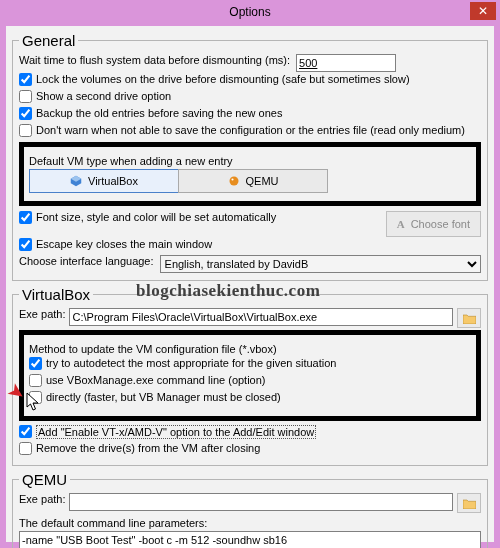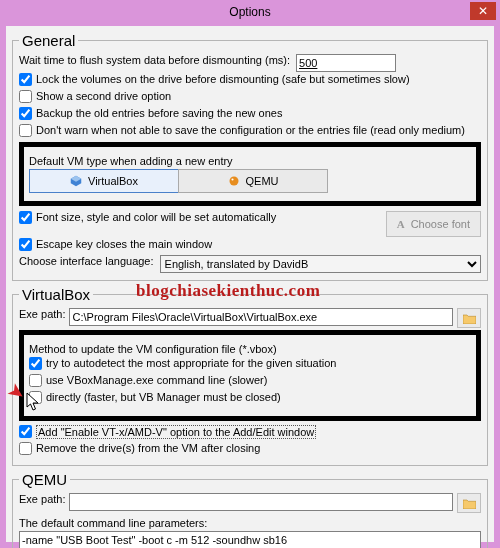--- a/index.html
+++ b/index.html
@@ -18,21 +18,21 @@
   .btnbar{display:flex;gap:0;margin-top:2px}
   .vmBtn{border:1px solid #a9a9a9;background:#eaeaea;height:22px;display:flex;align-items:center;justify-content:center;gap:6px;font-size:11px;padding:0 14px}
   .vmBtn.selected{border:1px solid #4a80c9;background:#e8f0fb}
   .icon{width:12px;height:12px;display:inline-block}
   .spacer{flex:1}
   select{font-size:11px;height:18px;border:1px solid #808080;background:#f4f4f4}
   .fontBtn{border:1px solid #bfbfbf;background:#eaeaea;color:#8a8a8a;padding:2px 10px;display:flex;align-items:center;gap:6px;height:20px}
   .browseBtn{border:1px solid #bfbfbf;background:#eaeaea;width:22px;height:18px;display:flex;align-items:center;justify-content:center}
   .arrow{position:absolute;left:3px;top:355px;color:#d4252a;font-size:18px;font-weight:bold;transform:rotate(35deg);pointer-events:none}
   .cursor{position:absolute;left:20px;top:366px;pointer-events:none}
-  .watermark{position:absolute;left:130px;top:255px;color:#b91c1c;font-weight:bold;font-size:17px;font-family:Georgia,serif;letter-spacing:0.5px;pointer-events:none}
+  .watermark{position:absolute;left:130px;top:255px;color:#404040;font-weight:bold;font-size:17px;font-family:Georgia,serif;letter-spacing:0.5px;pointer-events:none}
   .bottomBtns{display:flex;justify-content:center;gap:90px;margin-top:6px}
   .btn{border:1px solid #9a9a9a;background:#eaeaea;width:80px;height:22px;line-height:20px;text-align:center;font-size:11px}
   .okHighlight{border:3px solid #e10000;padding:1px}
   .lbl{display:inline}
 </style>
 </head>
 <body>
 
 <div class="window">
   <div class="titlebar">
@@ -127,21 +127,21 @@
       </div>
 
       <div class="outline-group">
         <div class="outline-label">Method to update the VM configuration file (*.vbox)</div>
         <div class="row">
             <input type="checkbox" checked="" style="">
             <label class="lbl">try to autodetect the most appropriate for the given situation</label>
           </div>
         <div class="row">
             <input type="checkbox" style="">
-            <label class="lbl">use VBoxManage.exe command line (slower)</label>
+            <label class="lbl">use VBoxManage.exe command line (option)</label>
           </div>
         <div class="row">
             <input type="checkbox" style="">
             <label class="lbl">directly (faster, but VB Manager must be closed)</label>
           </div>
       </div>
 
       <div style="height:3px"></div>
       <div class="row">
           <input type="checkbox" checked="" style="">

